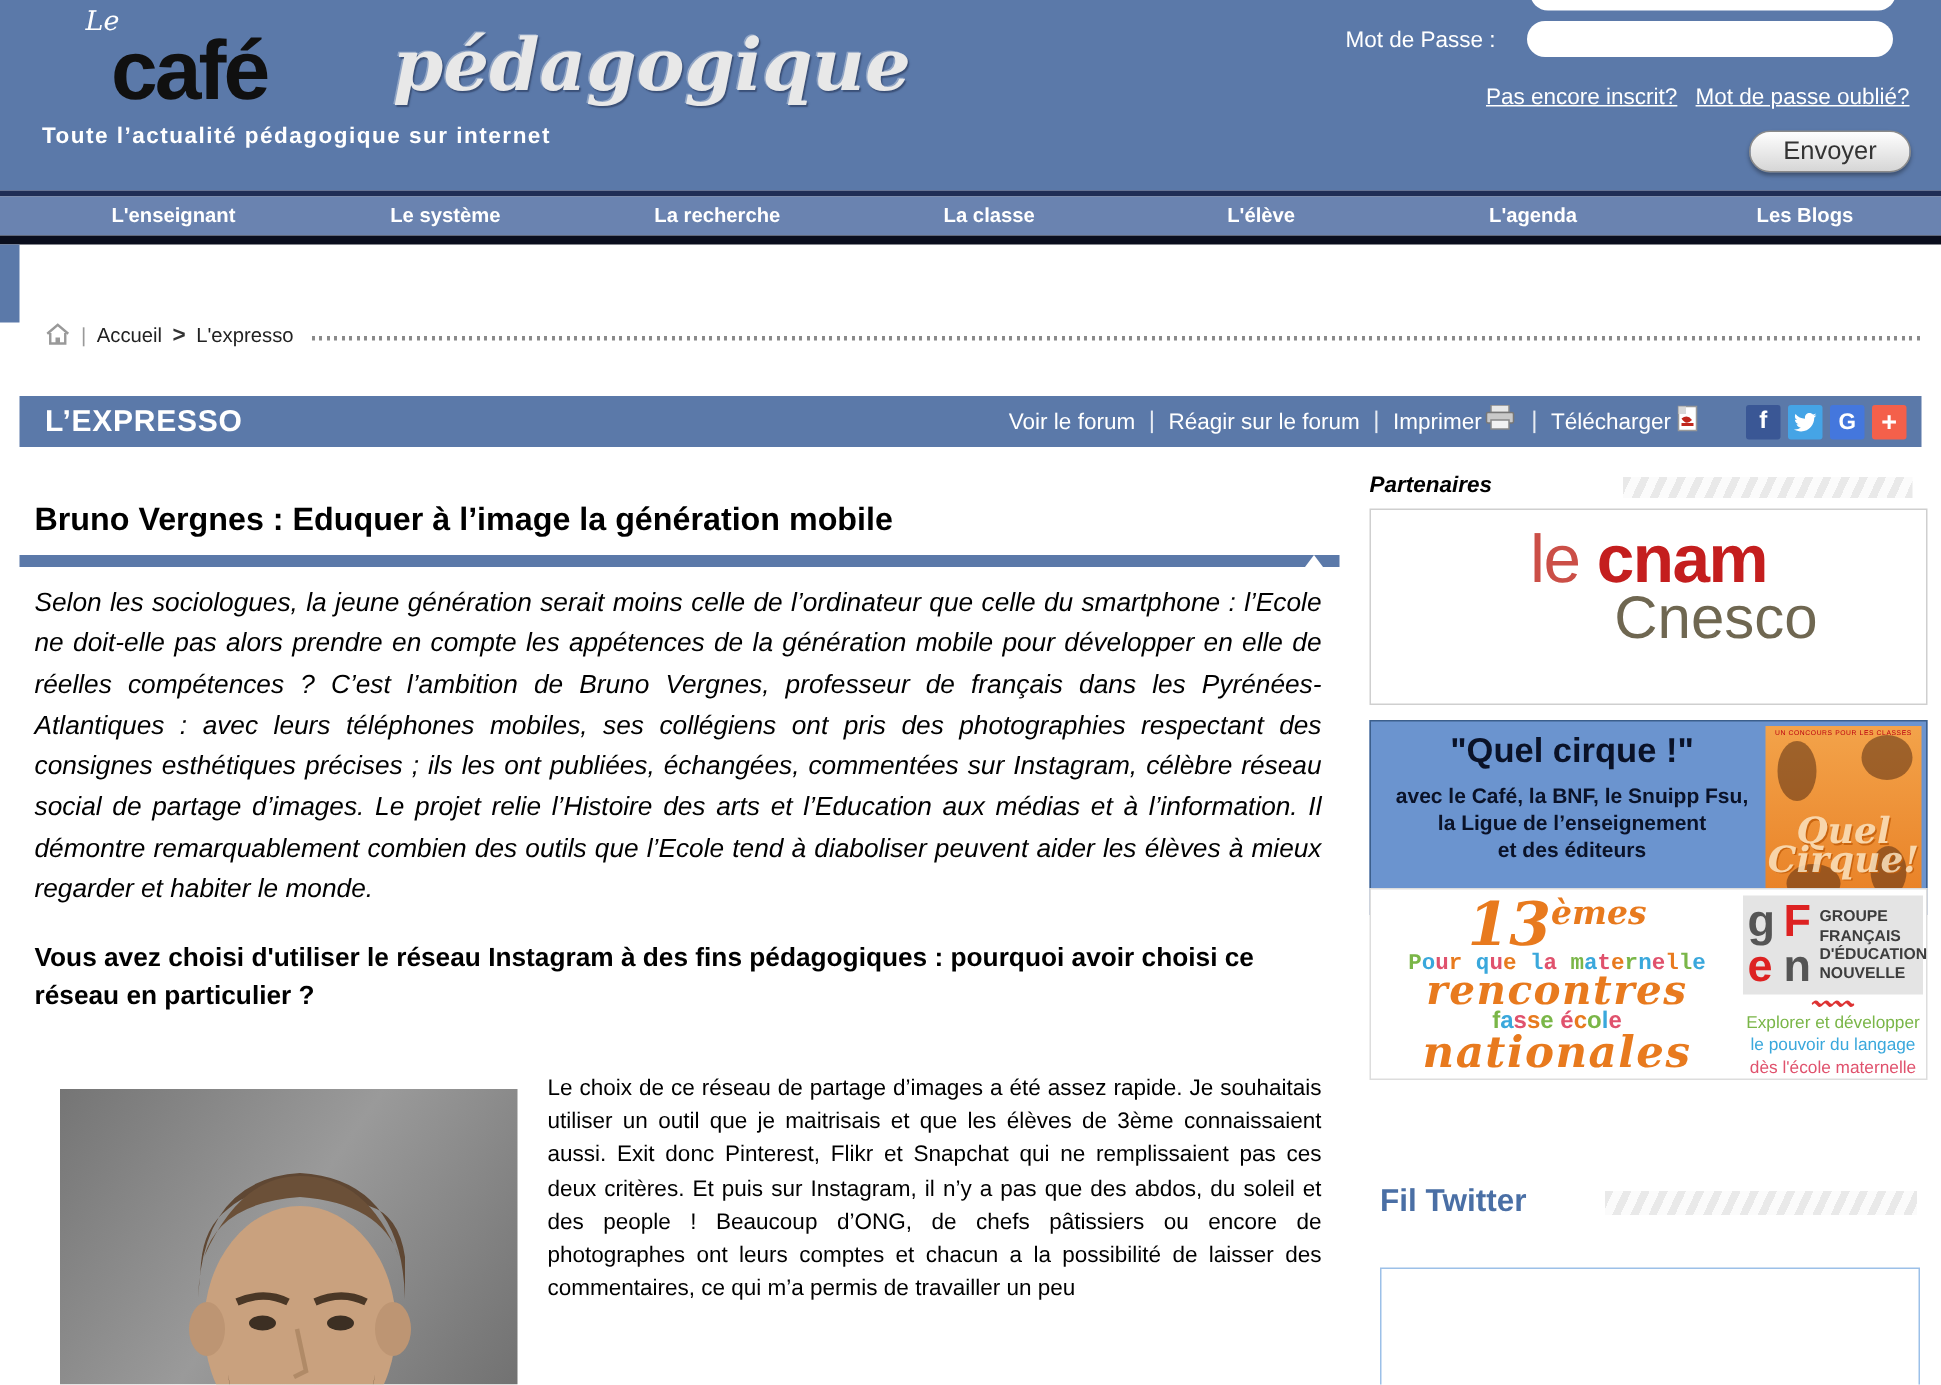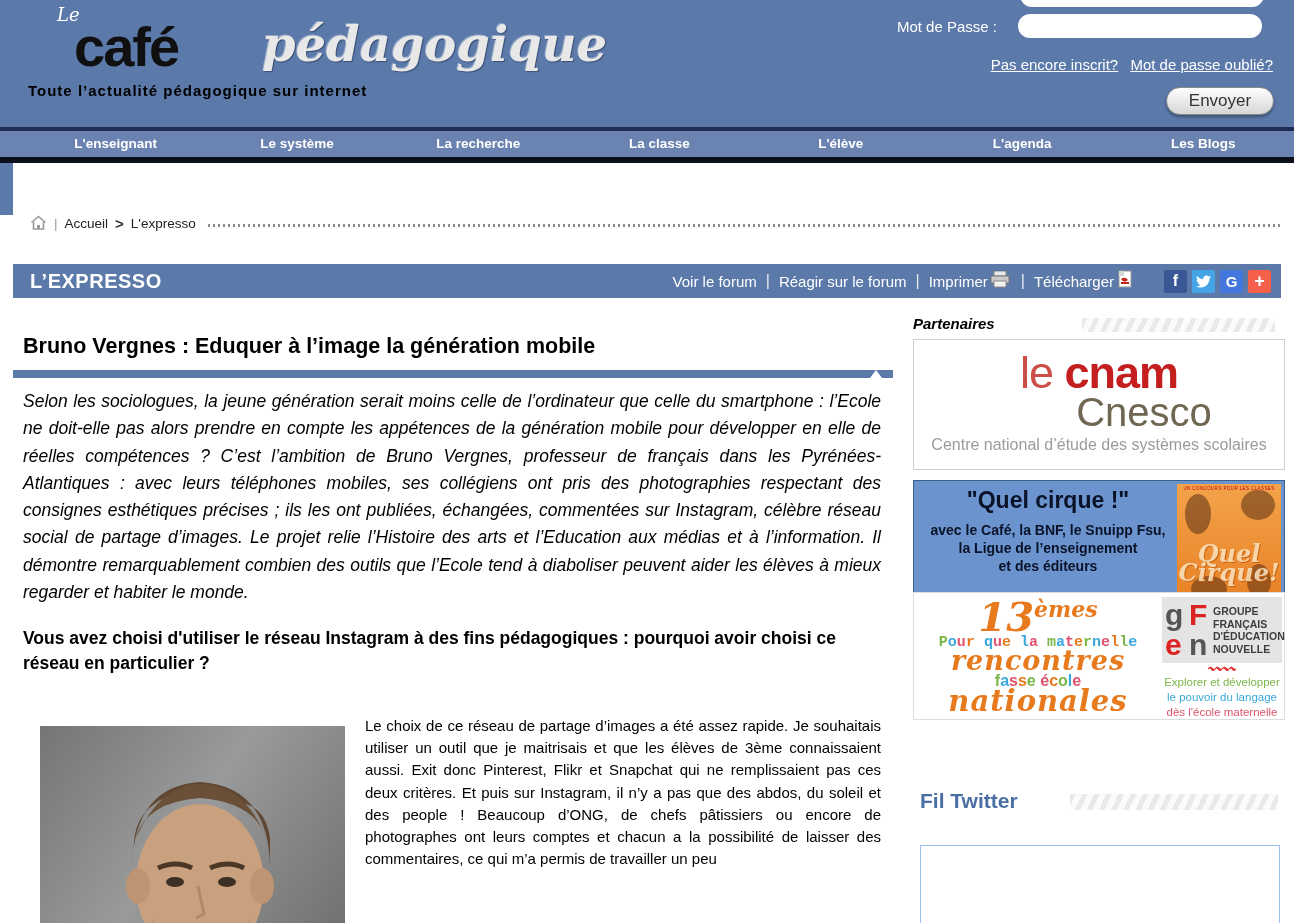--- a/index.html
+++ b/index.html
@@ -10,21 +10,21 @@
   .header { position:absolute; top:0; left:0; width:1294px; height:127px;
             background:var(--c-headerBlue); overflow:hidden; }
   .logo-le { position:absolute; left:57px; top:4px; font-family:"DejaVu Serif", serif;
              font-style:italic; font-size:18px; color:#fff; }
   .logo-cafe { position:absolute; left:74px; top:14px; font-size:56px; font-weight:bold;
                color:#101010; letter-spacing:-2px; }
   .logo-peda { position:absolute; left:262px; top:16px; font-family:"DejaVu Serif", serif;
                font-style:italic; font-weight:bold; font-size:48px; color:#e8e8e8;
                text-shadow:1px 1px 1px #3a4f76, -1px -1px 0 #ffffff55; }
   .tagline { position:absolute; left:28px; top:82px; font-size:15px; font-weight:bold;
-             color:#000000; letter-spacing:1px; }
+             color:#ffffff; letter-spacing:1px; }
   .login-input { position:absolute; background:#fff; border:none; border-radius:12px;
                  height:24px; width:244px; padding:0 10px; font-size:14px; color:#333; }
   .input-top { right:30px; top:-17px; }
   .input-pass { right:32px; top:14px; }
   .pass-label { position:absolute; right:297px; top:18px; color:#fff; font-size:15px; }
   .reg-links { position:absolute; right:21px; top:56px; font-size:15px; }
   .reg-links a { color:#fff; text-decoration:underline; margin-left:8px; cursor:pointer; }
   .envoyer { position:absolute; right:20px; top:87px; width:108px; height:28px;
              border-radius:14px; border:1px solid #8a8a8a;
              background:linear-gradient(#fefefe,#d6d6d6); color:#333; font-size:17px;
@@ -262,21 +262,20 @@
 
   <div class="partners-title">Partenaires</div>
   <div class="hatch1 hatch"></div>
 
   <div class="pbox1">
     <div class="cnam-row">
       <span class="cnam-le">le</span>
       <span class="cnam-name">cnam</span>
     </div>
     <div class="cnesco">Cnesco</div>
-    <div class="cnam-caption">Centre national d’étude des systèmes scolaires</div>
   </div>
 
   <div class="pbox2">
     <div class="cirque-text">
       <div class="cq2">"Quel cirque !"</div>
       <div class="cq3">
         <div>avec le Café, la BNF, le Snuipp Fsu,</div>
         <div>la Ligue de l’enseignement</div>
         <div>et des éditeurs</div>
       </div>

